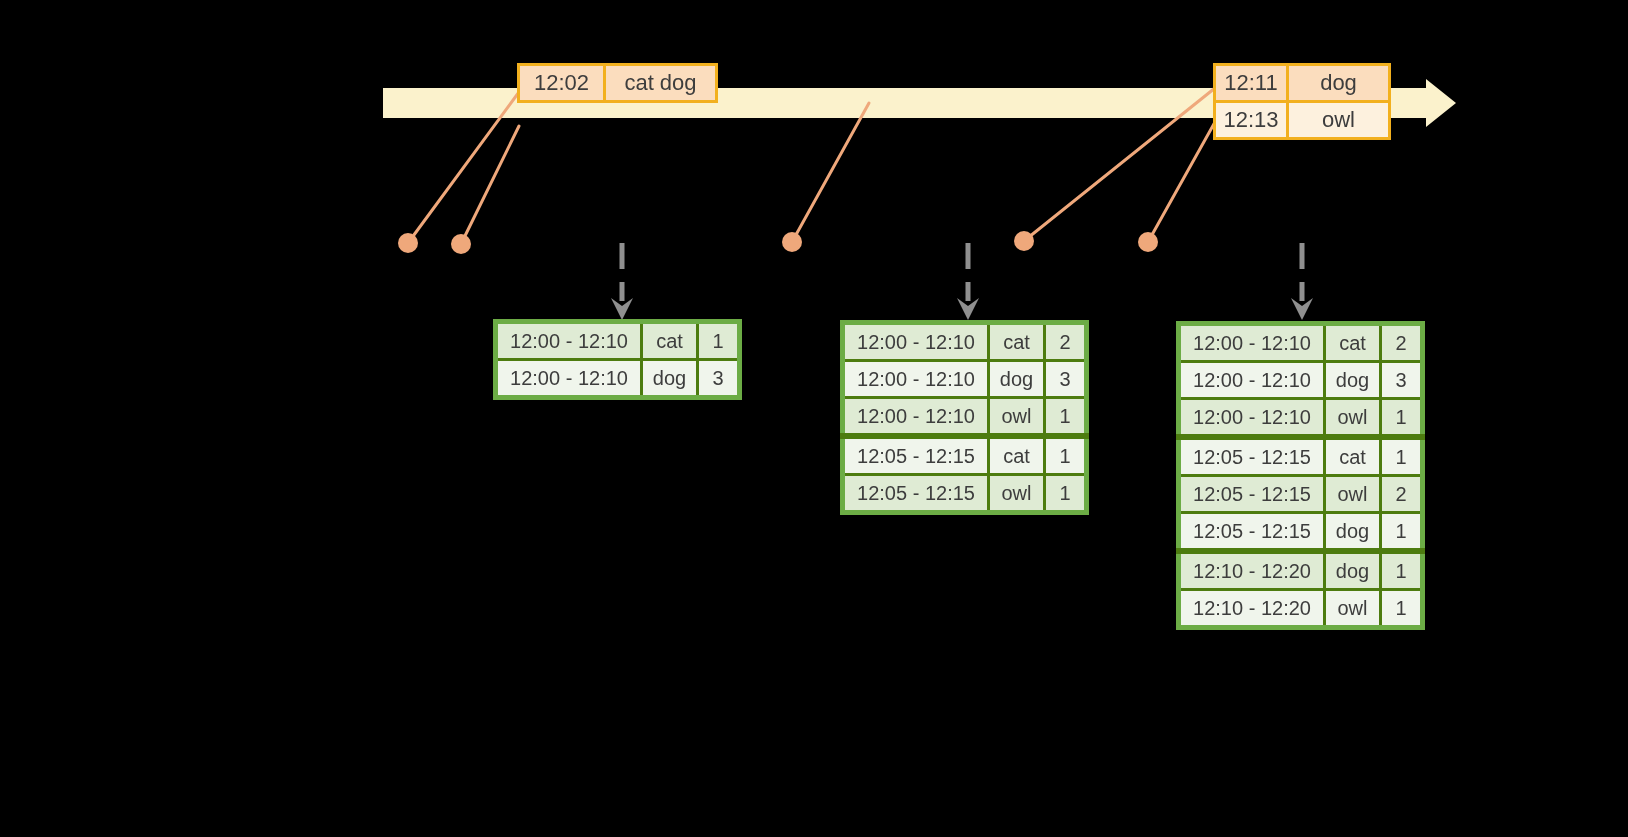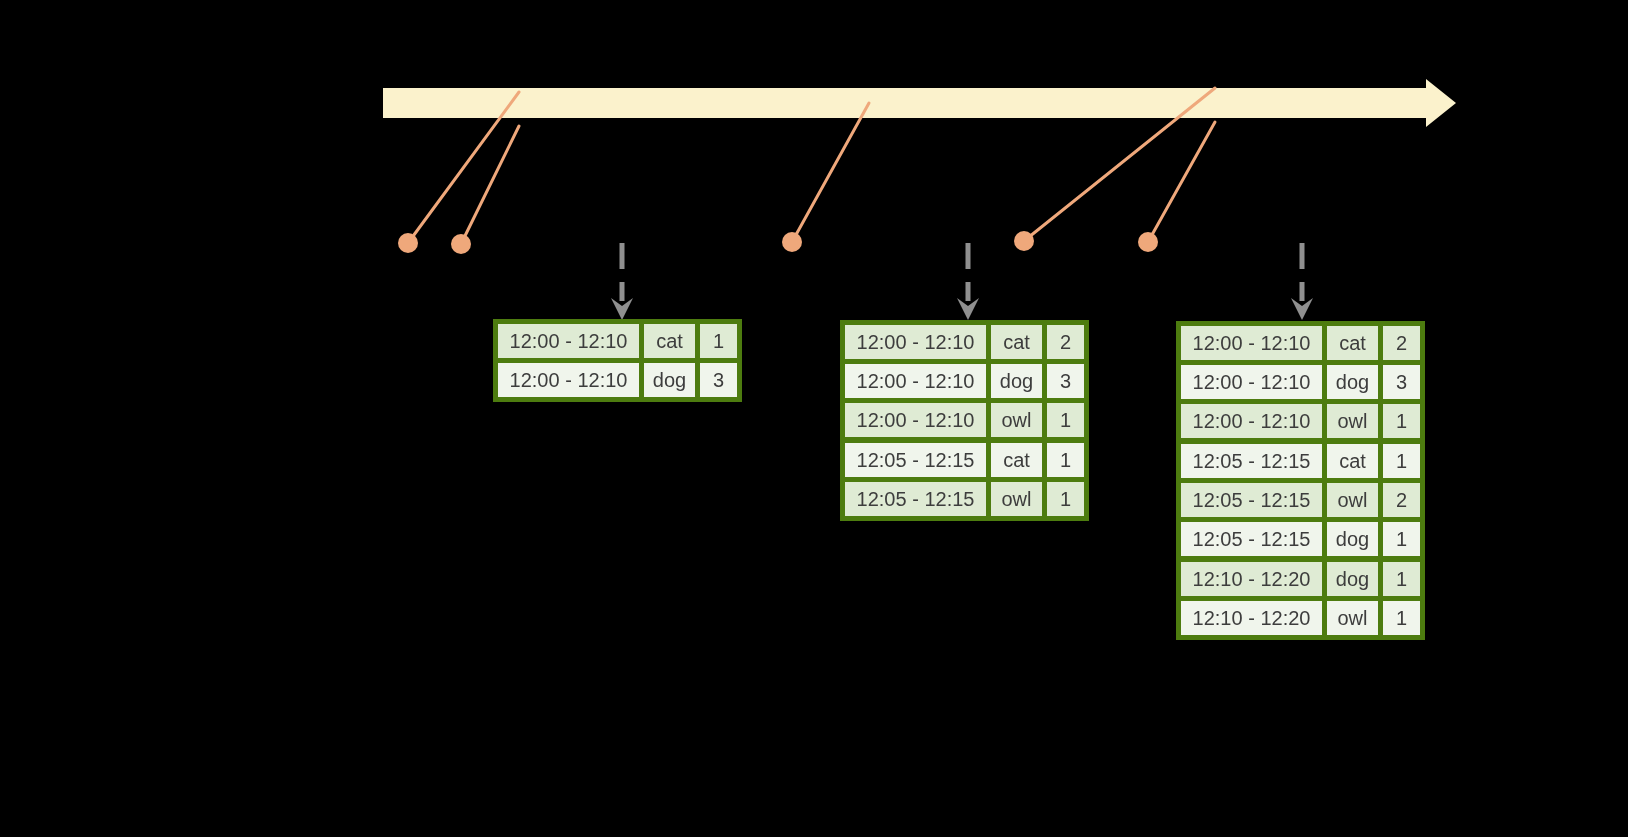--- a/index.html
+++ b/index.html
@@ -58,21 +58,21 @@
   .event-table tr.light td { background: #fdf1de; }
 
   
   .result-table {
     position: absolute;
     z-index: 3;
     border: 5px solid #6cac45;
     font-size: 20px;
   }
   .result-table td {
-    border: 5px solid #4d7c0f;
+    border: 3px solid #4d7c0f;
     height: 34px;
     text-align: center;
     vertical-align: middle;
     padding: 0;
   }
   .result-table tr.dark td  { background: #dfebd4; }
   .result-table tr.light td { background: #f0f5ec; }
   .result-table tr.group-start td { border-top-width: 6px; }
 </style>
 </head>
@@ -116,24 +116,44 @@
       </g>
     </g>
   </svg>
 
   <table class="event-table" style="left:517px; top:63px;">
     <colgroup>
         <col style="width:86px">
         <col style="width:112px">
       </colgroup>
     <tbody>
-      </tbody>
-  </table>
-
-
+        <tr class="dark">
+          <td>12:02</td>
+          <td>cat dog</td>
+        </tr>
+      </tbody>
+  </table>
+
+
+  <table class="event-table" style="left:1213px; top:63px;">
+    <colgroup>
+        <col style="width:73px">
+        <col style="width:102px">
+      </colgroup>
+    <tbody>
+        <tr class="dark">
+          <td>12:11</td>
+          <td>dog</td>
+        </tr>
+        <tr class="light">
+          <td>12:13</td>
+          <td>owl</td>
+        </tr>
+      </tbody>
+  </table>
 
   <table class="result-table" style="left:493px; top:319px;">
     <colgroup>
         <col style="width:146px">
         <col style="width:56px">
         <col style="width:42px">
       </colgroup>
     <tbody>
         <tr class="dark">
           <td>12:00 - 12:10</td>

